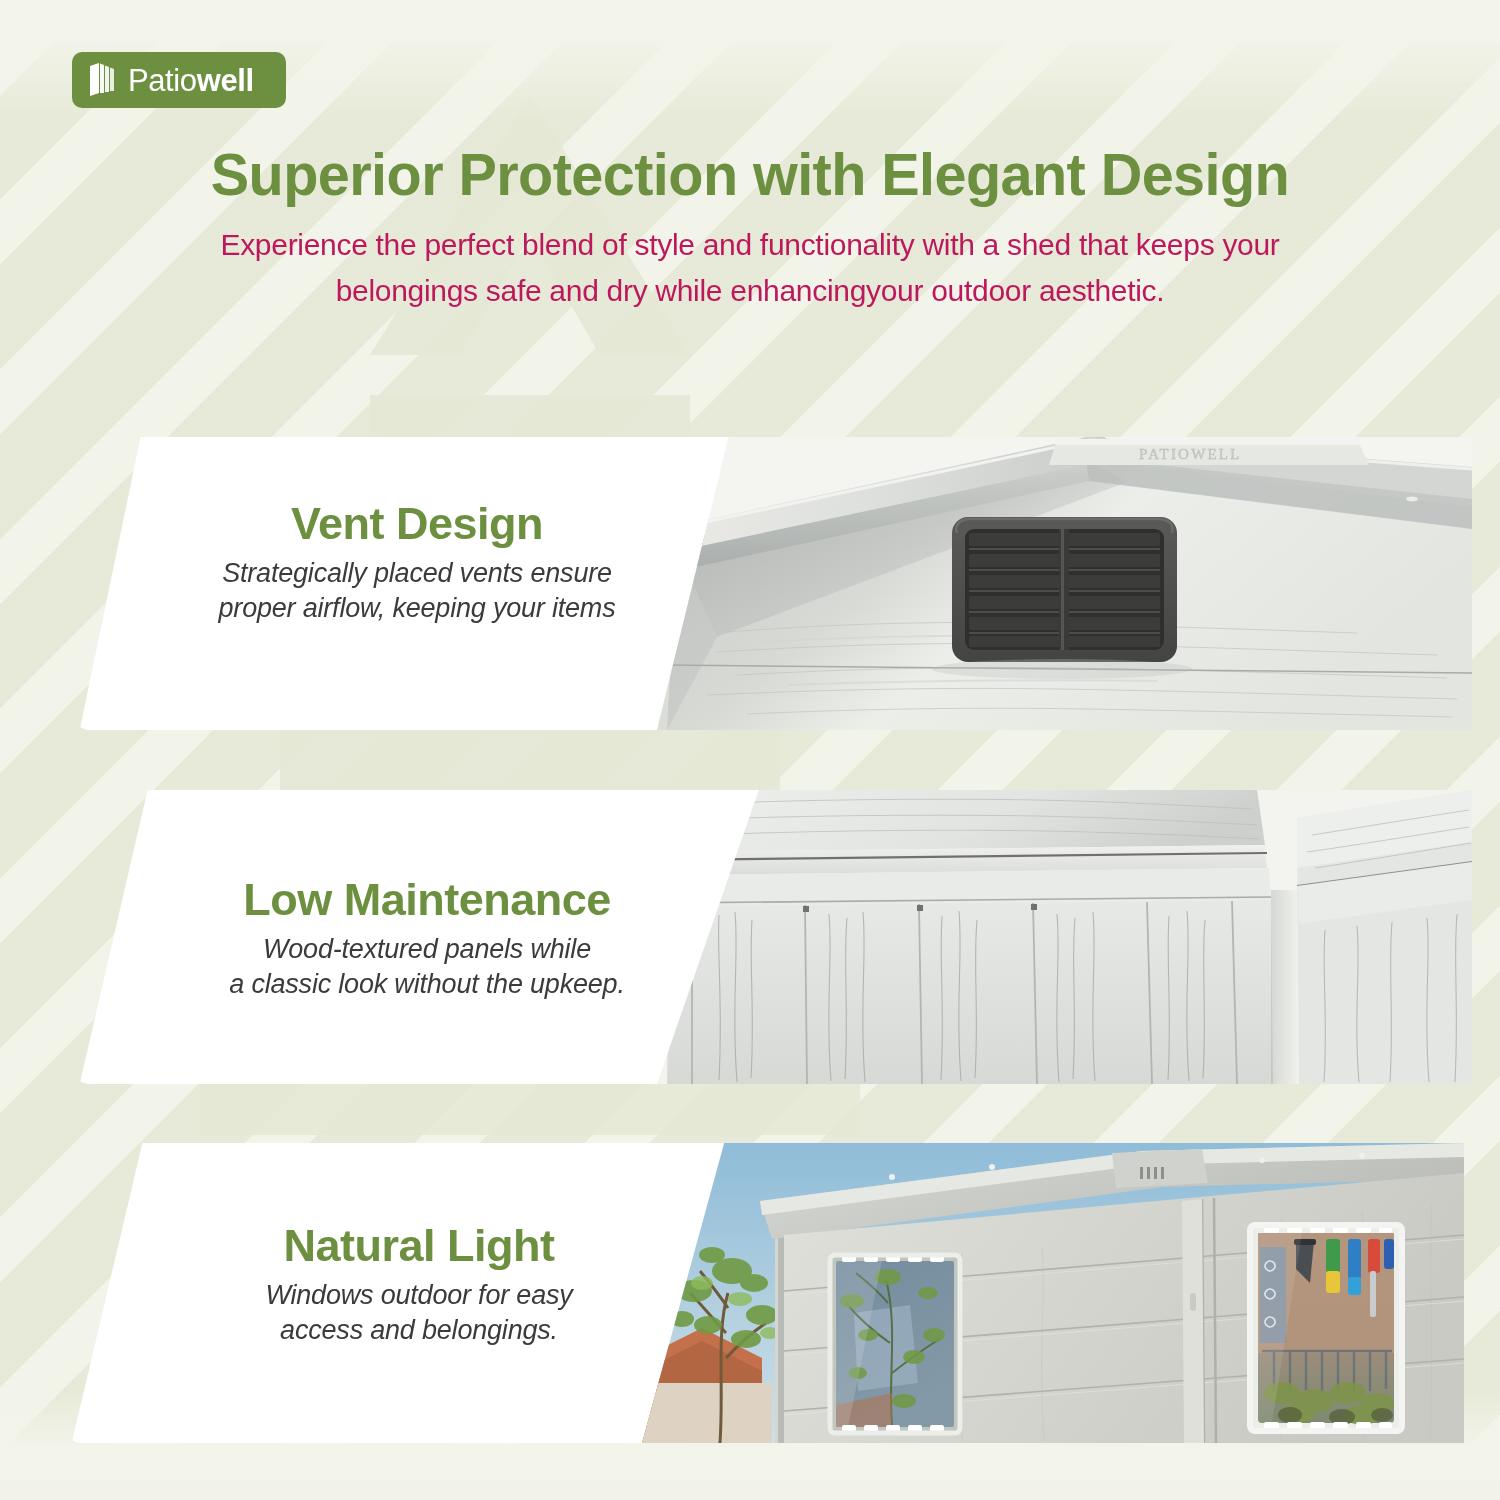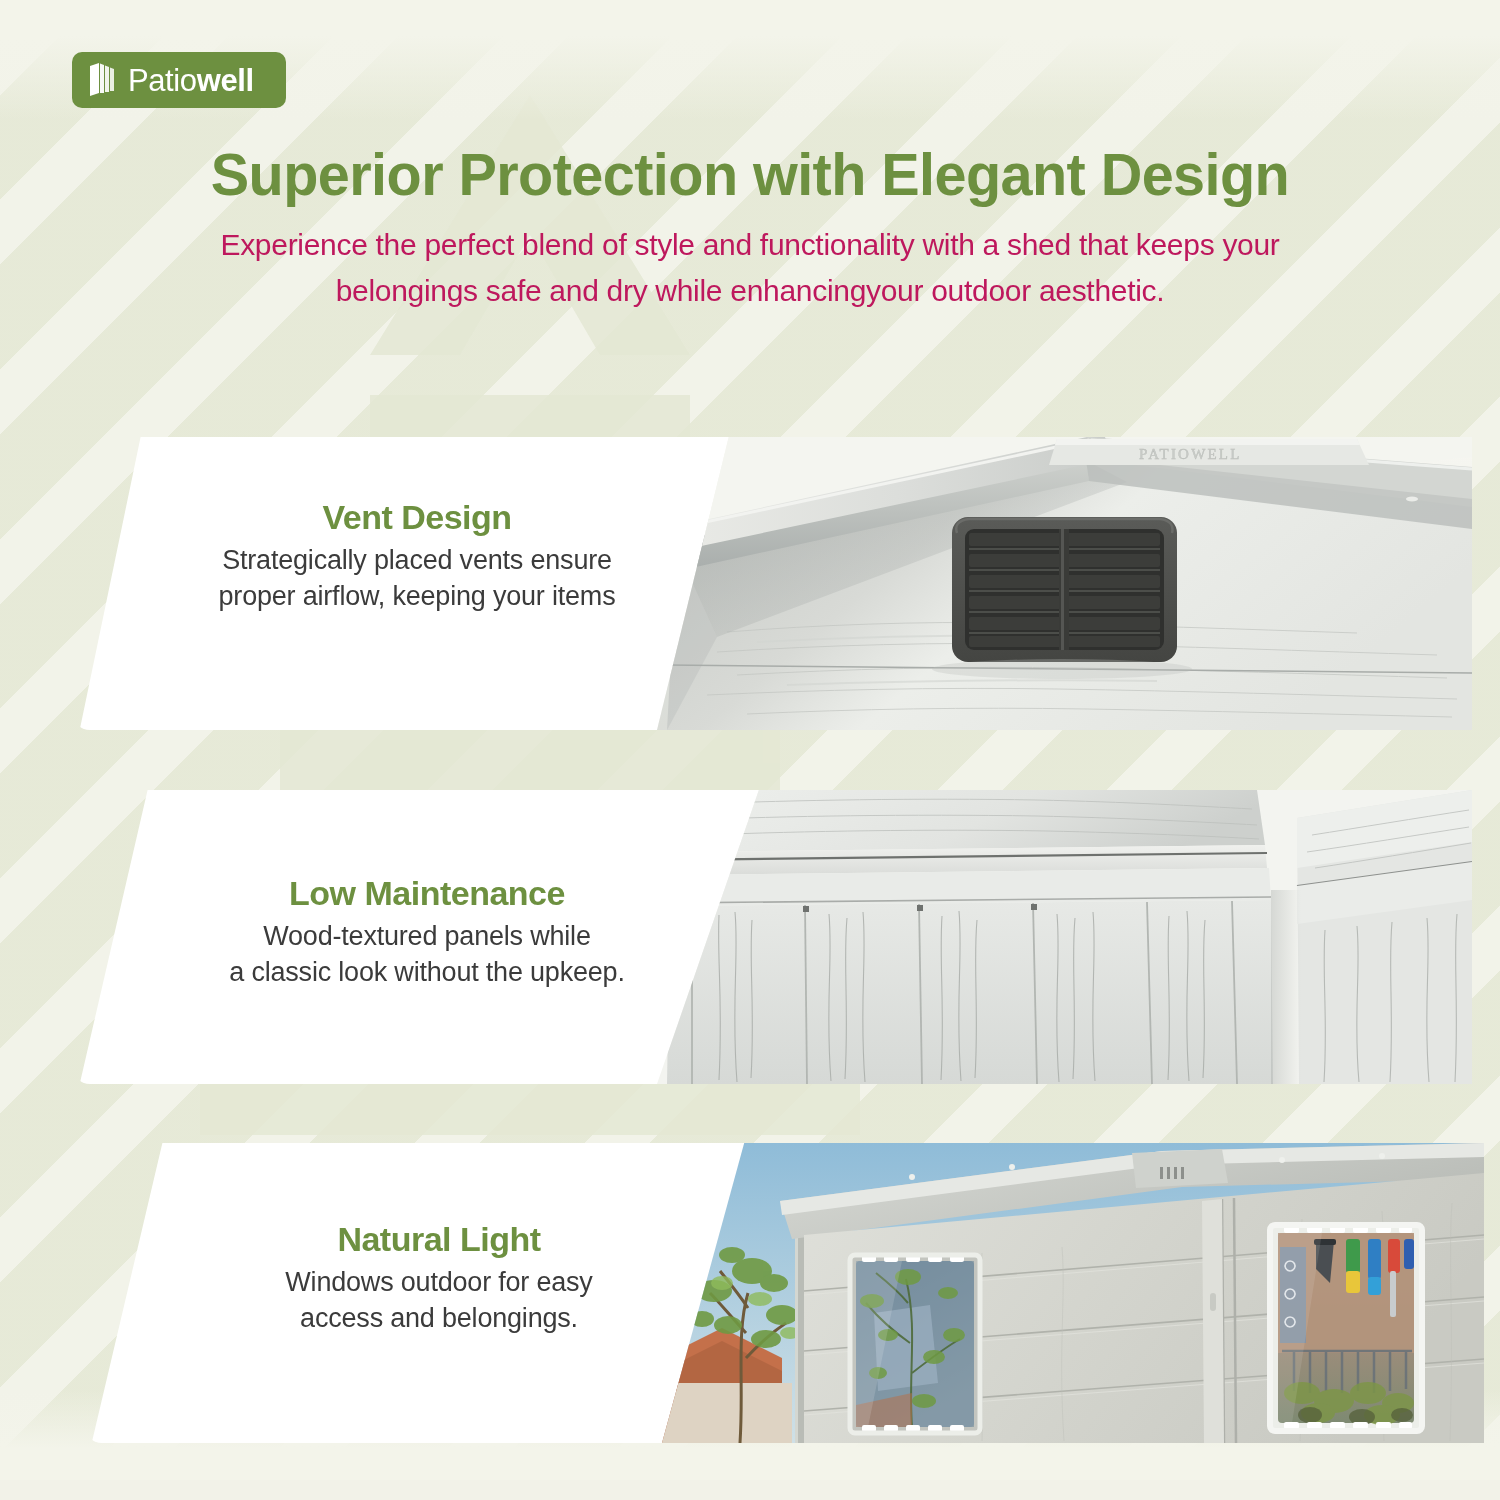--- a/index.html
+++ b/index.html
@@ -96,36 +96,36 @@
     border-radius:18px;
   }
 
   
   #card1{ left:72px; top:437px; width:1400px; height:293px; }
   #card1 .card-white{ clip-path:polygon(4.9% 0, 100% 0, 100% 100%, 0.55% 100%); }
 
   #card2{ left:72px; top:790px; width:1400px; height:294px; }
   #card2 .card-white{ clip-path:polygon(5.4% 0, 100% 0, 100% 100%, 0.55% 100%); }
 
-  #card3{ left:84px; top:1143px; width:1400px; height:300px; }
+  #card3{ left:64px; top:1143px; width:1400px; height:300px; }
   #card3 .card-white{ clip-path:polygon(5.6% 0, 100% 0, 100% 100%, 0.55% 100%); }
 
   .card-text{
     position:absolute;
     text-align:center;
     z-index:4;
   }
   .card-title{
-    font-size:34px; font-weight:700; color:#6d9040;
+    font-size:45px; font-weight:700; color:#6d9040;
     letter-spacing:-0.5px; line-height:1.1;
     margin-bottom:7px;
   }
   .card-body{
     font-size:27px; font-weight:400; color:#3b3b3b;
-    line-height:1.33; letter-spacing:-0.2px;
+    line-height:1.33; letter-spacing:-0.2px;font-style:italic;
   }
 
   
   .photo{
     position:absolute; top:0; height:100%;
     overflow:hidden;
     z-index:2;
   }
   #photo1{ left:585px; width:815px; clip-path:polygon(8.8% 0, 100% 0, 100% 100%, 0% 100%); }
   #photo2{ left:585px; width:815px; clip-path:polygon(12.5% 0, 100% 0, 100% 100%, 0% 100%); }

